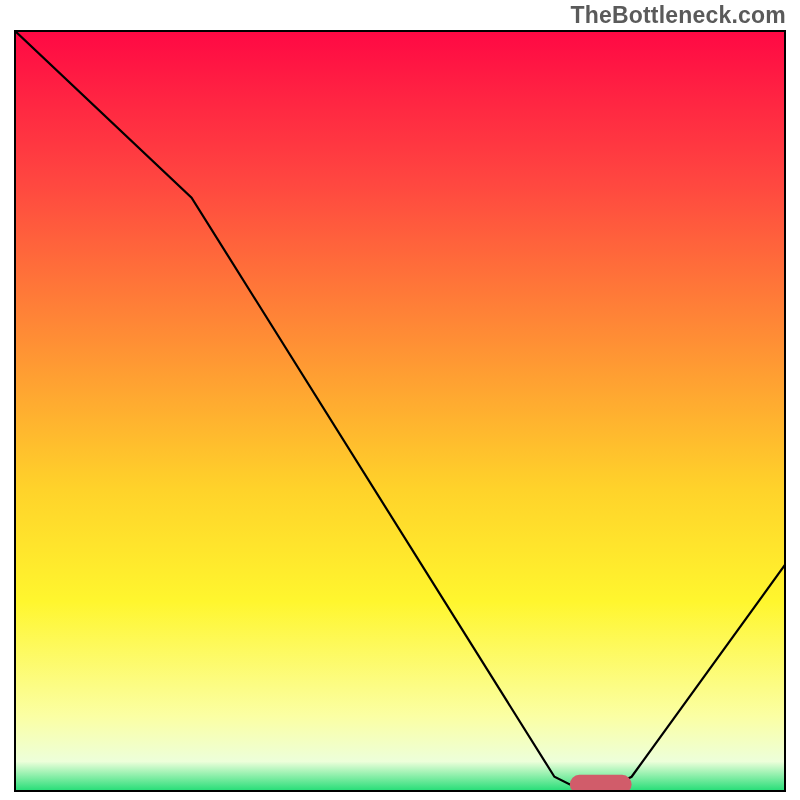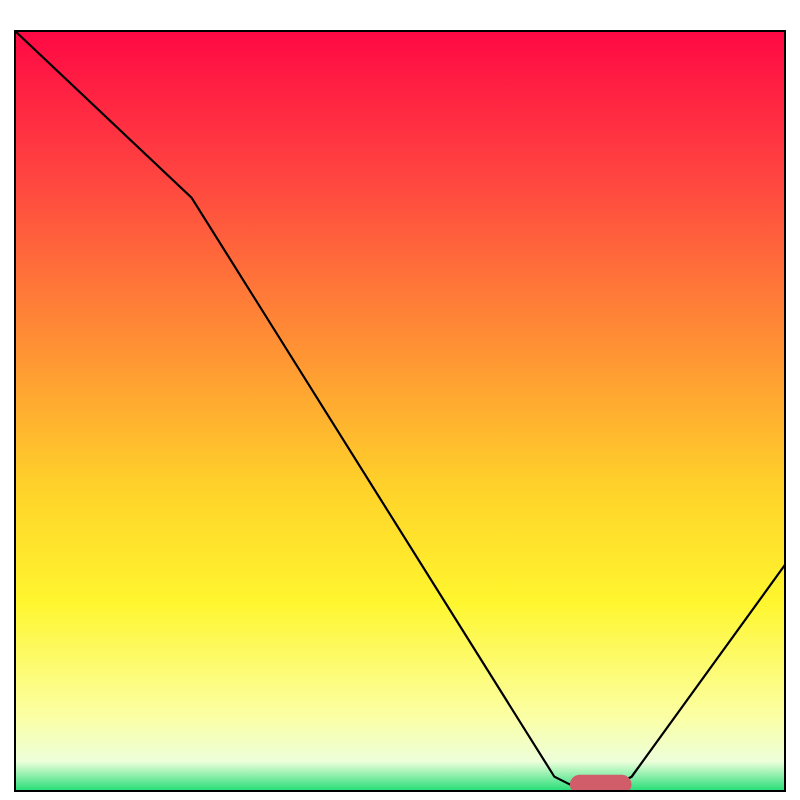--- a/index.html
+++ b/index.html
@@ -30,20 +30,21 @@
     top: 30px;
     left: 14px;
     width: 772px;
     height: 762px;
   }
 </style>
 </head>
 <body>
 
 <div class="container">
+  <div class="watermark">TheBottleneck.com</div>
 
   <svg class="chart" viewBox="0 0 772 762" preserveAspectRatio="none">
     <defs>
       <linearGradient id="bg-grad" x1="0" y1="0" x2="0" y2="1">
       <stop offset="0%" stop-color="#ff0844"></stop>
           <stop offset="20%" stop-color="#ff4740"></stop>
           <stop offset="40%" stop-color="#ff8c35"></stop>
           <stop offset="60%" stop-color="#ffd22a"></stop>
           <stop offset="75%" stop-color="#fff62e"></stop>
           <stop offset="90%" stop-color="#fbffa3"></stop>

